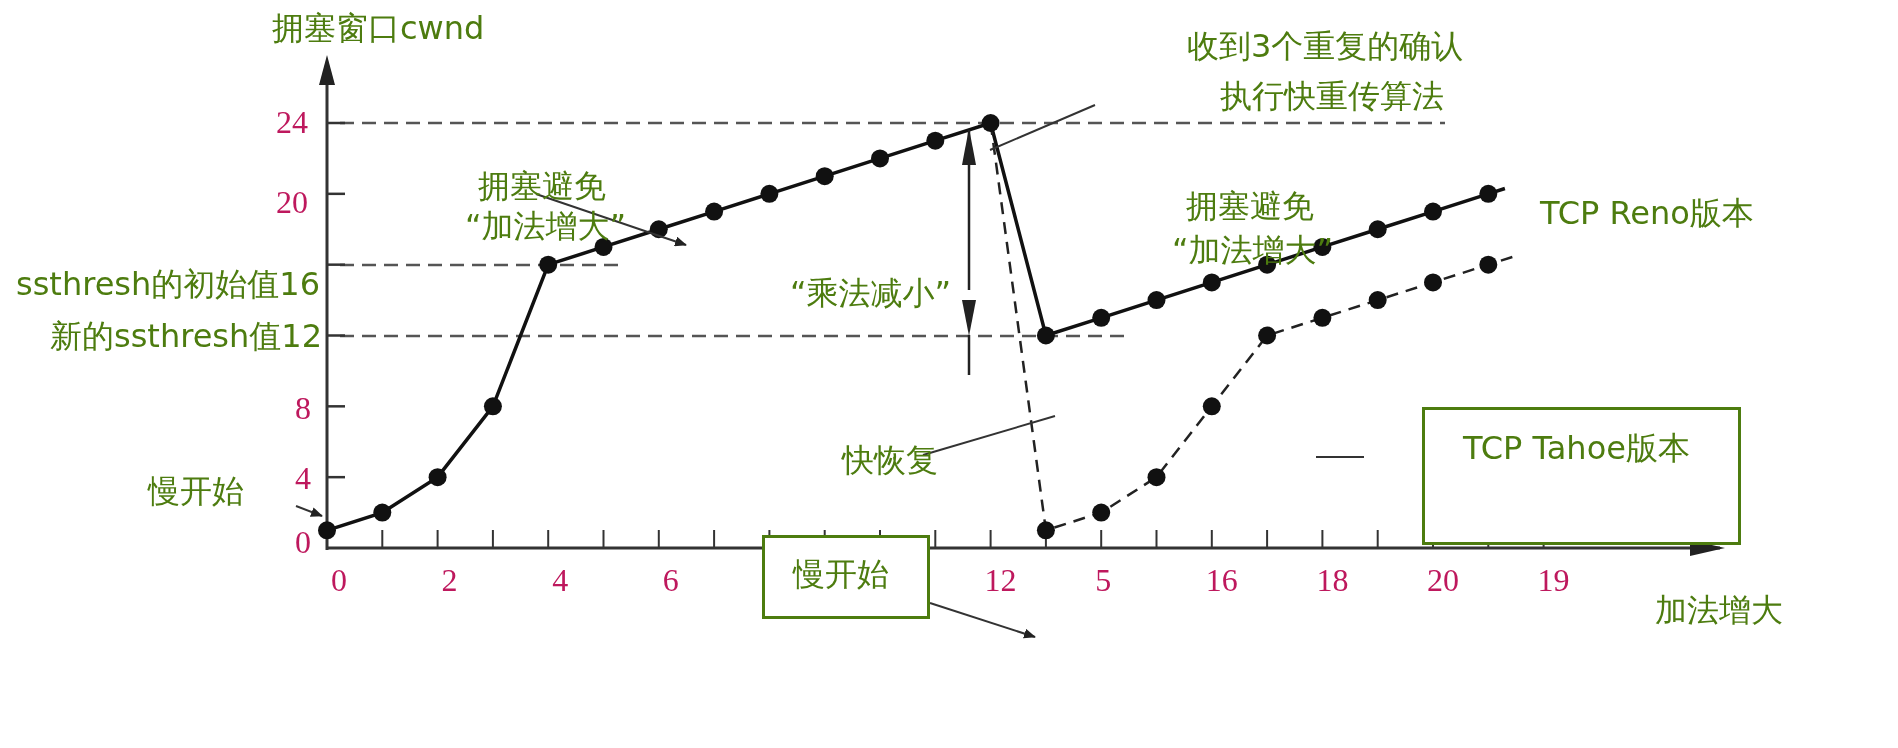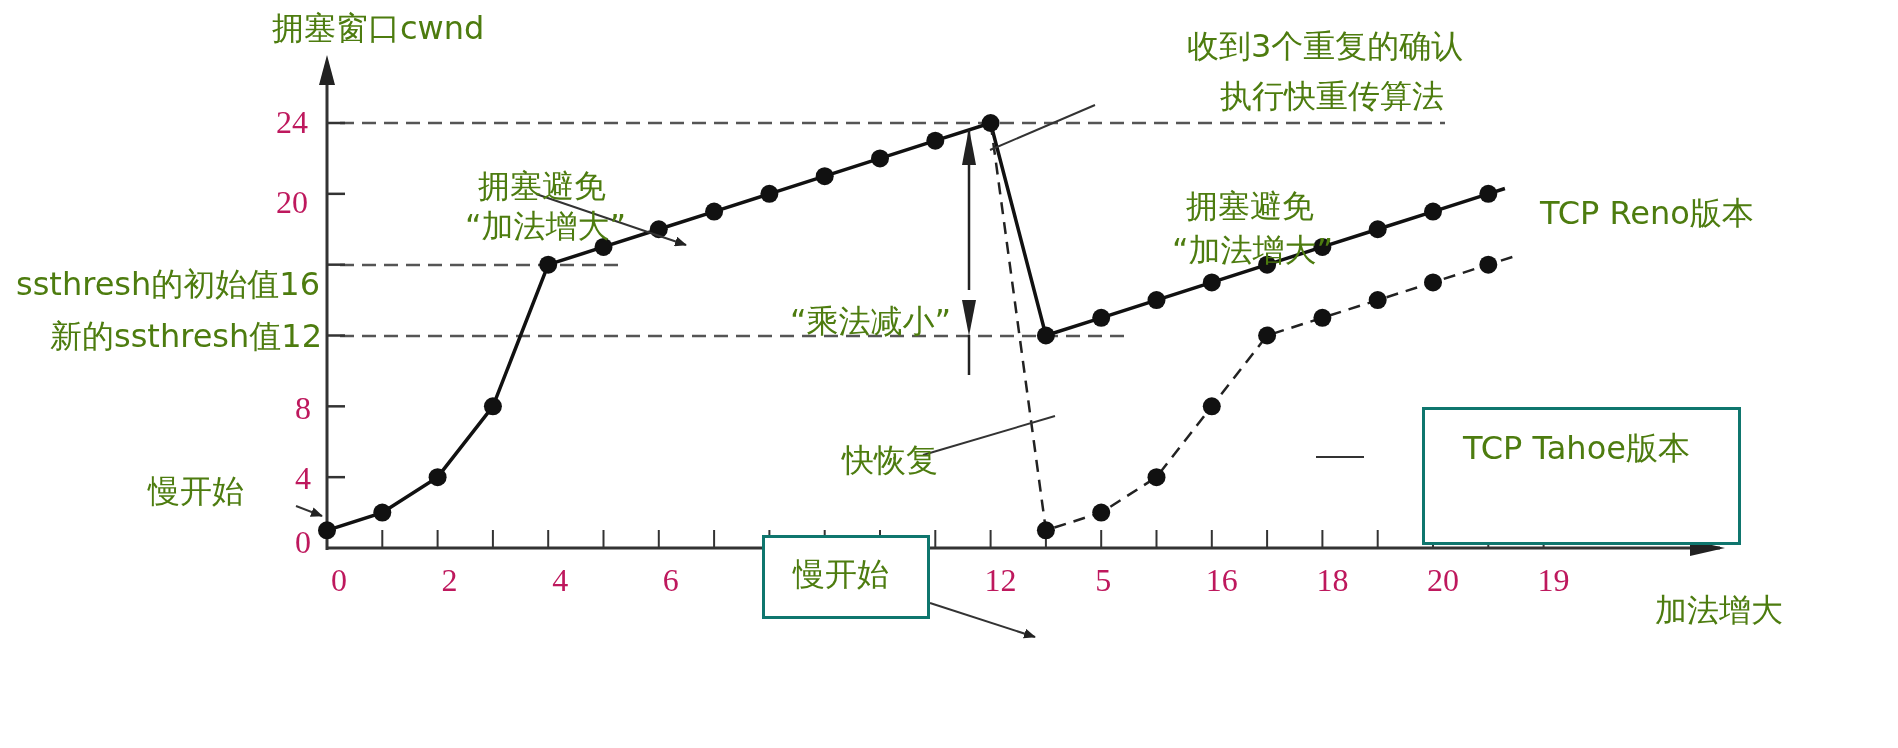--- a/index.html
+++ b/index.html
@@ -1,20 +1,20 @@
 <!DOCTYPE html>
 <html><head>
 <meta charset="utf-8">
 <style>
   html,body{margin:0;padding:0;background:#fff;}
   body{width:1898px;height:748px;overflow:hidden;font-family:"DejaVu Serif","Liberation Serif",serif;}
   #chart{position:absolute;left:0;top:0;}
   .lbl{position:absolute;font-family:"DejaVu Sans","Liberation Sans",sans-serif;color:#4d7c0f;font-size:32px;white-space:nowrap;line-height:1.15;}
   .tick{position:absolute;font-family:Liberation Serif, serif;color:#be185d;font-size:32px;margin-left:12px;}
-  .box{position:absolute;border:3px solid #0f766e;background:#fff;}
+  .box{position:absolute;border:3px solid #4d7c0f;background:#fff;}
 </style>
 </head>
 <body>
 
 <svg id="chart" width="1898" height="748" viewBox="0 0 1898 748">
   <defs>
     <marker id="ah" markerWidth="12" markerHeight="10" refX="11" refY="5" orient="auto" markerUnits="userSpaceOnUse">
       <path d="M0,0 L12,5 L0,10 z" fill="#222"></path>
     </marker>
   </defs>
@@ -140,21 +140,21 @@
     <div class="tick" style="top: 562px; left: 1193.8px;">16</div>
     <div class="tick" style="top: 562px; left: 1304.4px;">18</div>
     <div class="tick" style="top: 562px; left: 1415px;">20</div>
     <div class="tick" style="top: 562px; left: 1525.6px;">19</div>
   </div>
 <div class="lbl" style="left:1655px;top:592px;">加法增大</div>
 
 <div class="lbl" style="left:148px;top:473px;">慢开始</div>
 <div class="lbl" style="left:478px;top:168px;">拥塞避免</div>
 <div class="lbl" style="left:465px;top:208px;">“加法增大”</div>
-<div class="lbl" style="left:790px;top:275px;margin-top:28px;">“乘法减小”</div>
+<div class="lbl" style="left:790px;top:275px;">“乘法减小”</div>
 <div class="lbl" style="left:1187px;top:28px;">收到3个重复的确认</div>
 <div class="lbl" style="left:1220px;top:78px;">执行快重传算法</div>
 <div class="lbl" style="left:1186px;top:188px;">拥塞避免</div>
 <div class="lbl" style="left:1172px;top:232px;">“加法增大”</div>
 <div class="lbl" style="left:842px;top:442px;">快恢复</div>
 <div class="box" style="left:762px;top:535px;width:162px;height:78px;">
   <div class="lbl" style="left:28px;top:18px;">慢开始</div>
 </div>
 <div class="lbl" style="left:1540px;top:195px;">TCP Reno版本</div>
 <div class="box" style="left:1422px;top:407px;width:313px;height:132px;">

